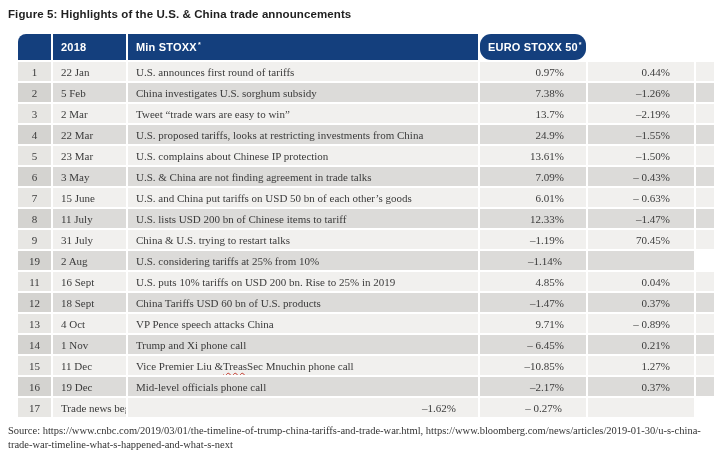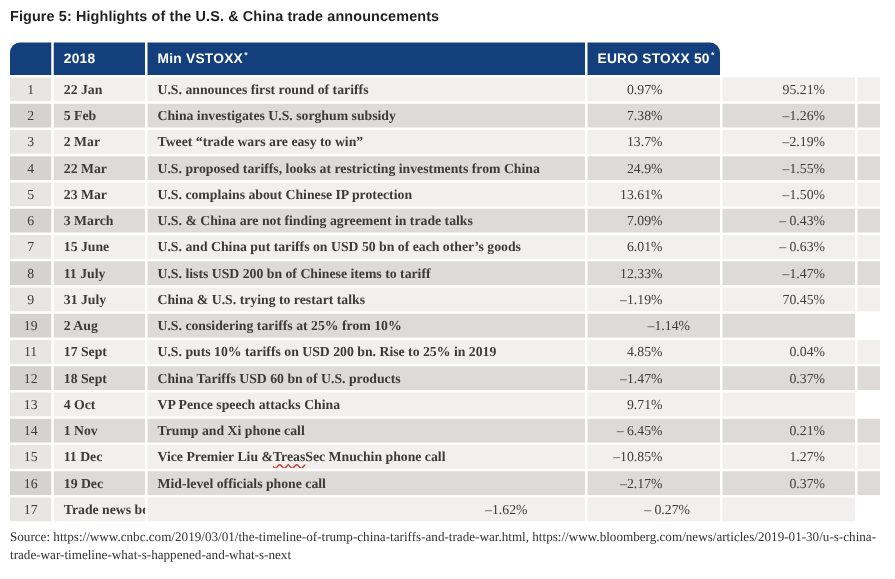--- a/index.html
+++ b/index.html
@@ -13,45 +13,45 @@
   *{box-sizing:border-box;margin:0;padding:0;}
   html,body{width:716px;height:463px;background:#ffffff;overflow:hidden;}
   body{font-family:"Liberation Sans",sans-serif;}
 
   .title{
     margin:8px 8px 12px 8px;
     font-size:11.5px;font-weight:bold;color:#1f1f1f;
     letter-spacing:.1px;
   }
 
-  .table{margin:14px 0 0 8px;width:627px;}
+  .table{margin:14px 0 0 18px;width:627px;}
 
   .thead{display:grid;grid-template-columns:33px 73px 350px 106px 126px;column-gap:2px;margin-bottom:2px;}
   .th{
     background:var(--blue);color:#ffffff;height:26px;
     display:flex;align-items:center;
     font-size:11px;font-weight:bold;letter-spacing:.2px;
     padding-left:8px;
   }
   .th sup{font-size:7px;line-height:1;transform:translateY(-3px);margin-left:1px;}
   .th-first{border-top-left-radius:8px;padding-left:0;}
-  .th-last{border-top-right-radius:8px;}
+  .th-last{border-top-right-radius:8px;border-radius:11px;}
 
   .row{display:grid;grid-template-columns:33px 73px 350px 106px 106px 18px;column-gap:2px;margin-bottom:2px;}
   .td{
     height:19px;display:flex;align-items:center;
     font-family:"Liberation Serif",serif;font-size:11px;color:var(--txt);
     background:var(--row-odd);
     white-space:nowrap;overflow:hidden;
   }
   .row.even .td{background:var(--row-even);}
   .td.num{justify-content:center;background:var(--num-odd);}
   .row.even .td.num{background:var(--num-even);}
-  .td.date,.td.desc{padding-left:8px;font-weight:bold;}
-  .td.val{justify-content:flex-end;padding-right:46px;}
+  .td.date,.td.desc{padding-left:8px;}
+  .td.val{justify-content:flex-end;padding-right:22px;}
   .td.euro{padding-right:24px;}
 
   .squiggle{
     text-decoration:underline;
     text-decoration-style:wavy;
     text-decoration-color:#c23b2e;
     text-decoration-thickness:1px;
     text-underline-offset:2px;
   }
 
@@ -67,36 +67,36 @@
 <div class="page">
 
   <div class="title">Figure 5: Highlights of the U.S. &amp; China trade announcements</div>
 
   <div class="table">
 
     <div class="thead">
       <div class="th th-first"></div>
       <div class="th">2018</div>
       <div class="th">
-          <span>Min VSTOXX</span>
+          <span>Min STOXX</span>
           <sup>*</sup>
         </div>
       <div class="th th-last">
           <span>EURO STOXX 50</span>
           <sup>*</sup>
         </div>
     </div>
 
     <div class="tbody" id="tbody">
         <div class="row">
           <div class="td num">1</div>
           <div class="td date">22 Jan</div>
           <div class="td desc">U.S. announces first round of tariffs</div>
           <div class="td val">0.97%</div>
-          <div class="td val euro">95.21%</div>
+          <div class="td val euro">0.44%</div>
           <div class="td end"></div>
         </div>
         <div class="row even">
           <div class="td num">2</div>
           <div class="td date">5 Feb</div>
           <div class="td desc">China investigates U.S. sorghum subsidy</div>
           <div class="td val">7.38%</div>
           <div class="td val euro">–1.26%</div>
           <div class="td end"></div>
         </div>
@@ -119,21 +119,21 @@
         <div class="row">
           <div class="td num">5</div>
           <div class="td date">23 Mar</div>
           <div class="td desc">U.S. complains about Chinese IP protection</div>
           <div class="td val">13.61%</div>
           <div class="td val euro">–1.50%</div>
           <div class="td end"></div>
         </div>
         <div class="row even">
           <div class="td num">6</div>
-          <div class="td date">3 March</div>
+          <div class="td date">3 May</div>
           <div class="td desc">U.S. &amp; China are not finding agreement in trade talks</div>
           <div class="td val">7.09%</div>
           <div class="td val euro">– 0.43%</div>
           <div class="td end"></div>
         </div>
         <div class="row">
           <div class="td num">7</div>
           <div class="td date">15 June</div>
           <div class="td desc">U.S. and China put tariffs on USD 50 bn of each other’s goods</div>
           <div class="td val">6.01%</div>
@@ -158,39 +158,40 @@
         </div>
         <div class="row even">
           <div class="td num">19</div>
           <div class="td date">2 Aug</div>
           <div class="td desc">U.S. considering tariffs at 25% from 10%</div>
           <div class="td val euro">–1.14%</div>
           <div class="td end"></div>
         </div>
         <div class="row">
           <div class="td num">11</div>
-          <div class="td date">17 Sept</div>
+          <div class="td date">16 Sept</div>
           <div class="td desc">U.S. puts 10% tariffs on USD 200 bn. Rise to 25% in 2019</div>
           <div class="td val">4.85%</div>
           <div class="td val euro">0.04%</div>
           <div class="td end"></div>
         </div>
         <div class="row even">
           <div class="td num">12</div>
           <div class="td date">18 Sept</div>
           <div class="td desc">China Tariffs USD 60 bn of U.S. products</div>
           <div class="td val">–1.47%</div>
           <div class="td val euro">0.37%</div>
           <div class="td end"></div>
         </div>
         <div class="row">
           <div class="td num">13</div>
           <div class="td date">4 Oct</div>
           <div class="td desc">VP Pence speech attacks China</div>
           <div class="td val">9.71%</div>
+          <div class="td val euro">– 0.89%</div>
           <div class="td end"></div>
         </div>
         <div class="row even">
           <div class="td num">14</div>
           <div class="td date">1 Nov</div>
           <div class="td desc">Trump and Xi phone call</div>
           <div class="td val">– 6.45%</div>
           <div class="td val euro">0.21%</div>
           <div class="td end"></div>
         </div>

